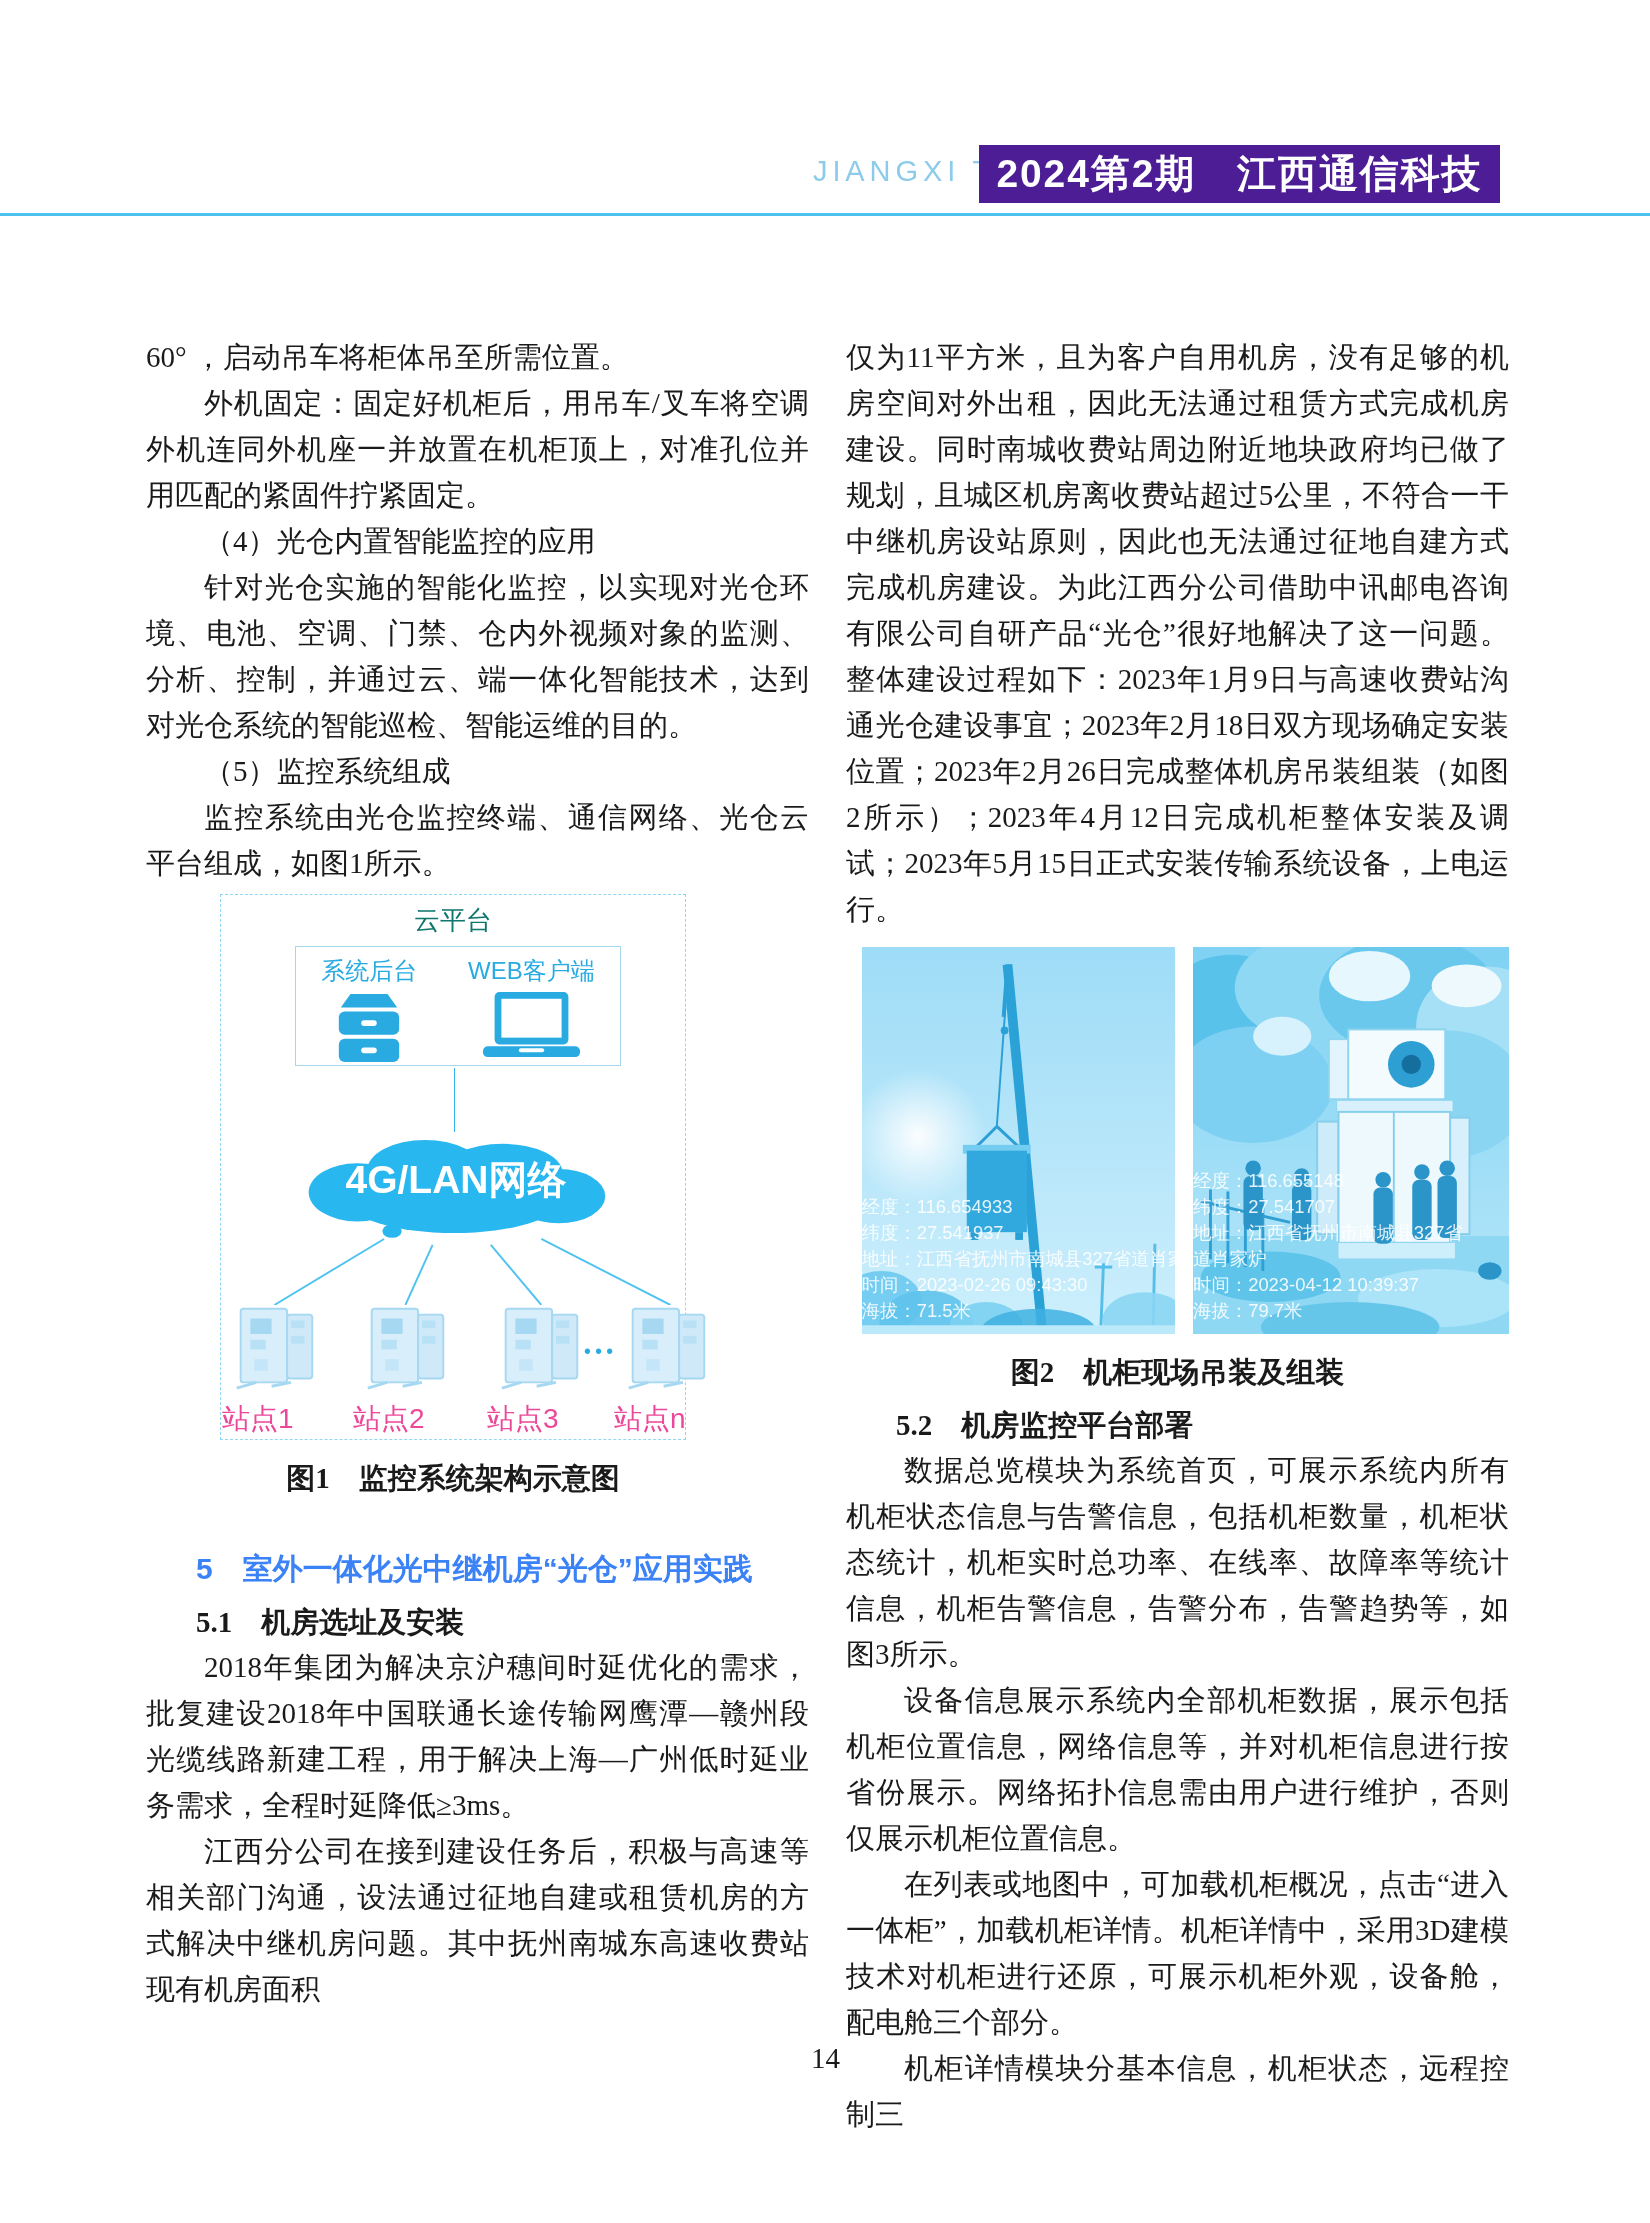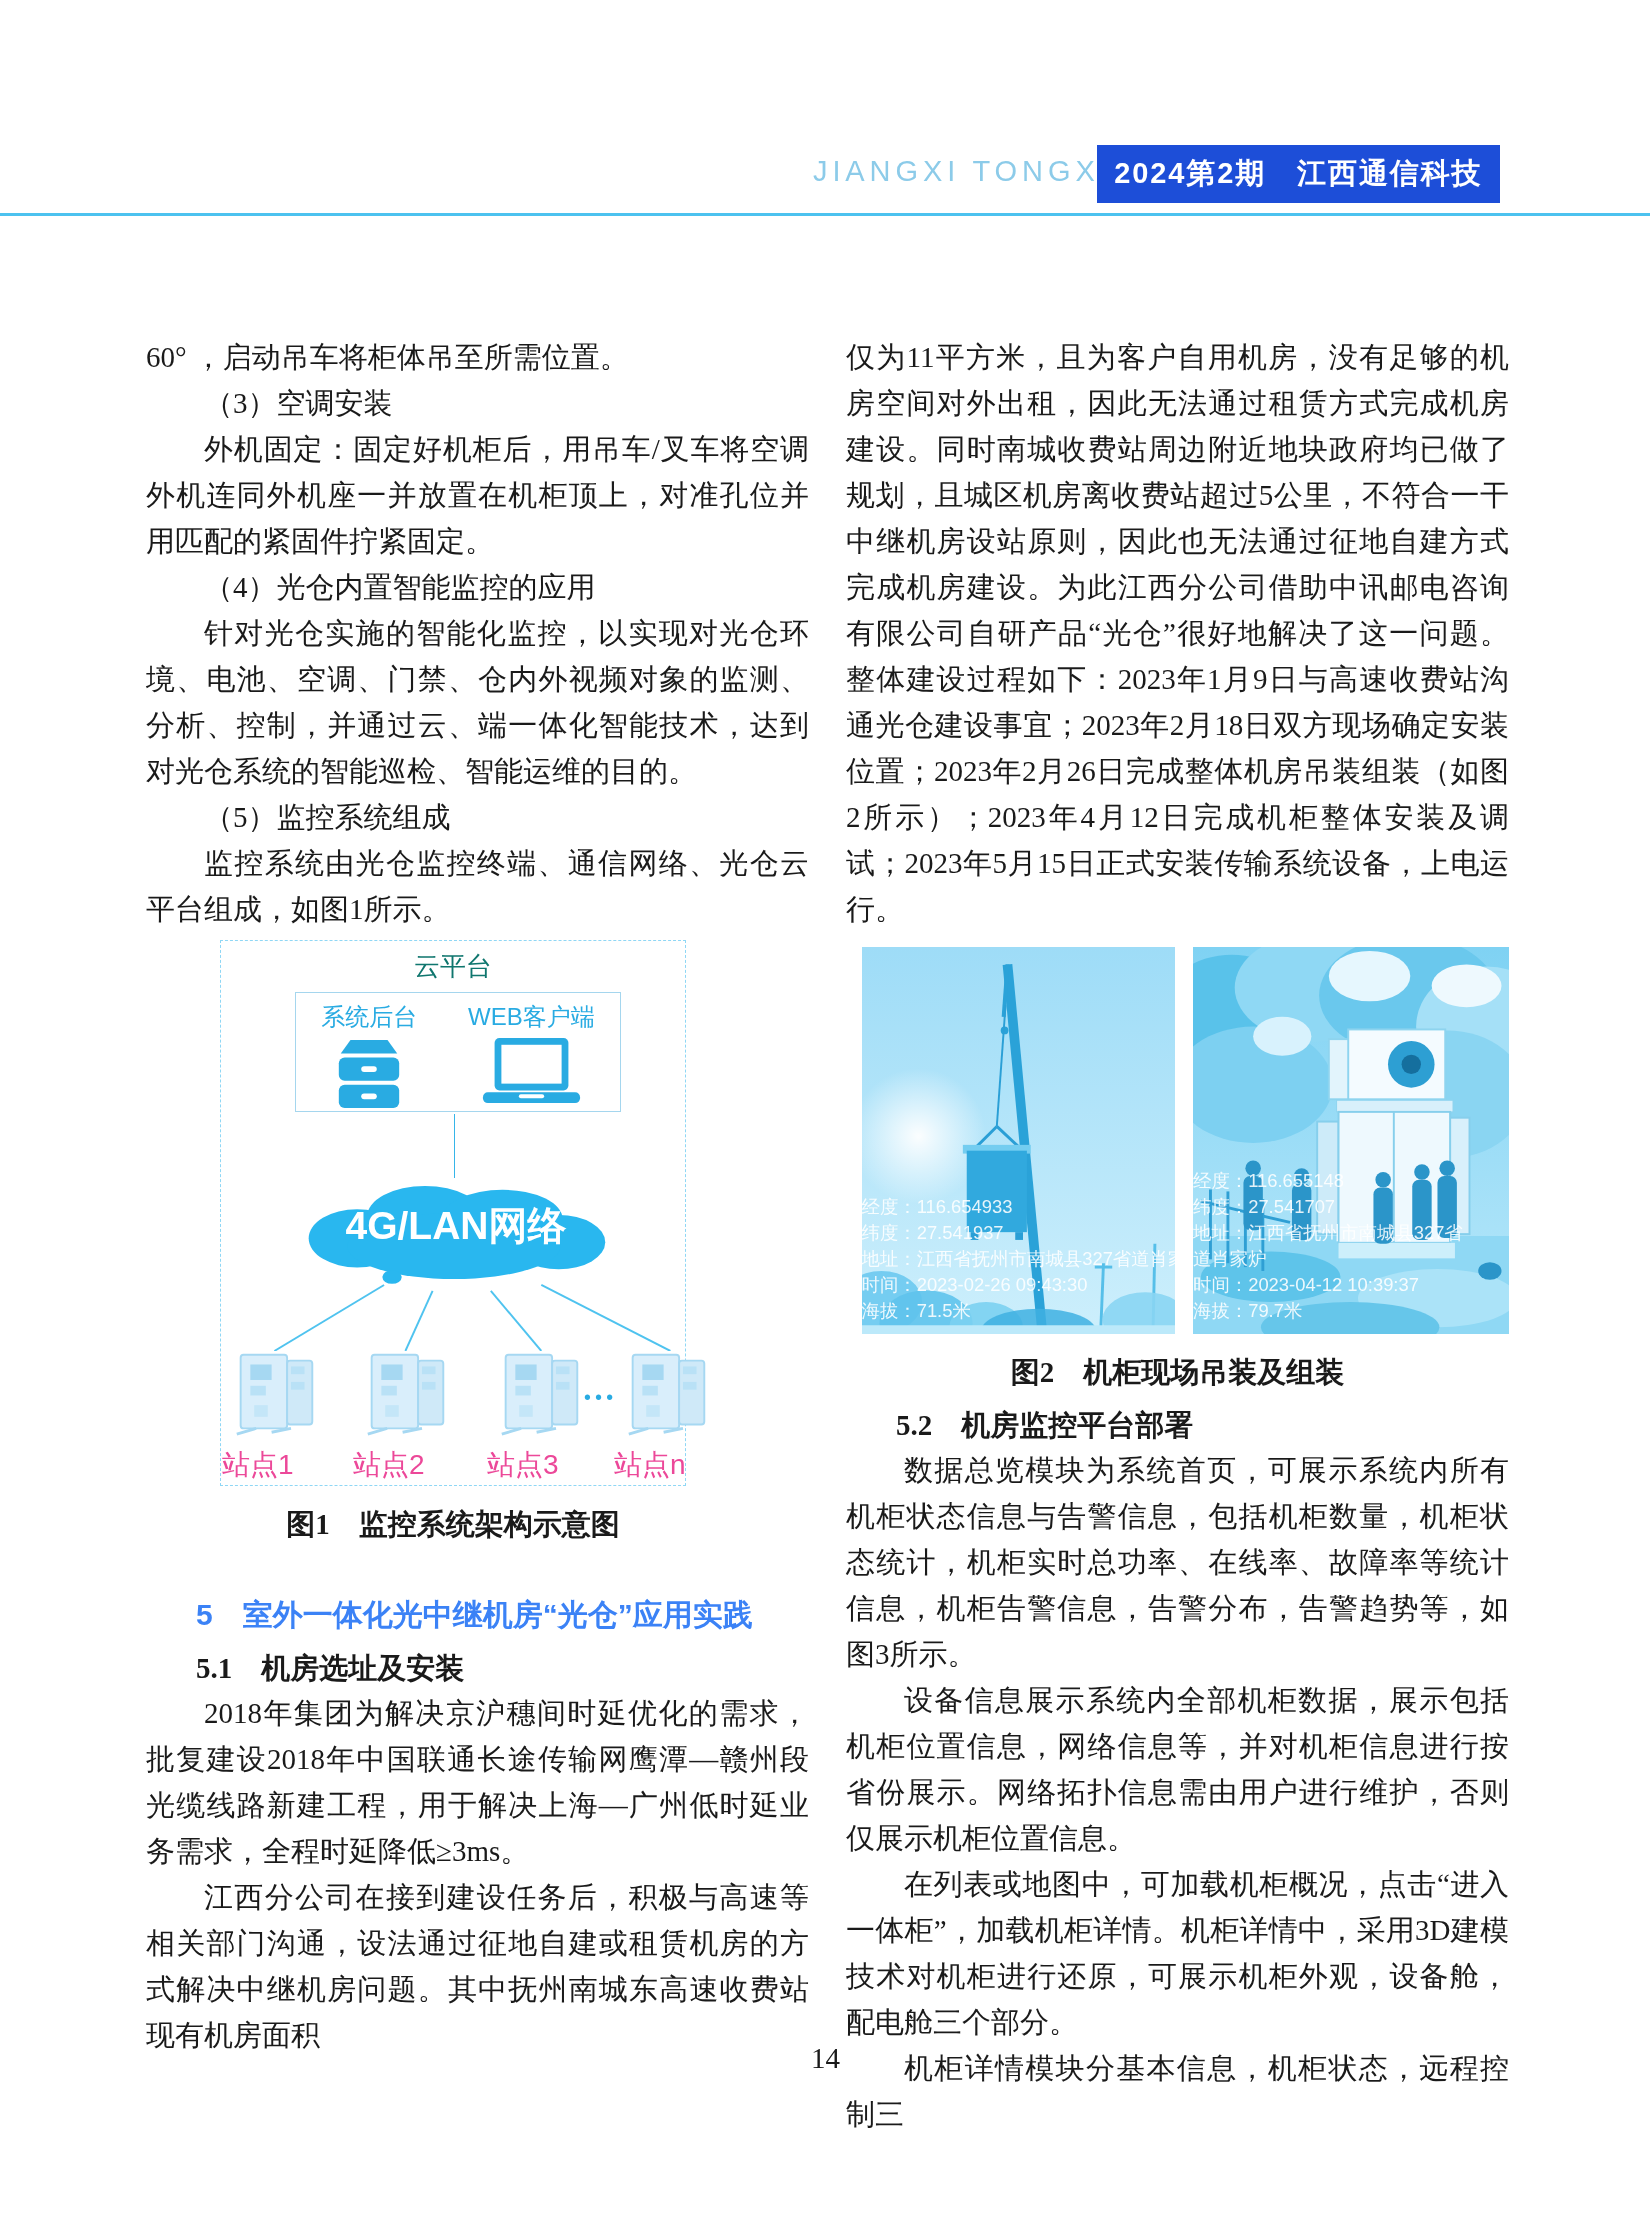--- a/index.html
+++ b/index.html
@@ -1,23 +1,23 @@
 <!DOCTYPE html>
 <html><head>
 <meta charset="utf-8">
 <style>
   html,body{margin:0;padding:0;background:#fff;}
   .page{position:relative;width:1651px;height:2223px;background:#ffffff;overflow:hidden;
         font-family:"Liberation Serif","DejaVu Serif",serif;color:#1a1a1a;}
   
   .hdr-pinyin{position:absolute;top:155px;left:813px;font-family:"Liberation Sans","DejaVu Sans",sans-serif;
         font-size:29px;color:#8ccbe9;letter-spacing:4.9px;white-space:nowrap;}
-  .hdr-badge{position:absolute;top:145px;right:151px;height:58px;background:#1d4ed8;color:#fff;
+  .hdr-badge{position:absolute;top:145px;right:151px;height:58px;background:#4c1d95;color:#fff;
         display:flex;align-items:center;padding:0 17.5px;font-family:"Liberation Sans","DejaVu Sans",sans-serif;
-        font-size:29px;font-weight:bold;letter-spacing:1.9px;white-space:nowrap;}
+        font-size:39px;font-weight:bold;letter-spacing:1.9px;white-space:nowrap;}
   .hdr-rule{position:absolute;top:213px;left:0;width:1651px;height:2.9px;background:#4cc2ef;}
   
   .col{position:absolute;top:334px;width:663px;font-size:29px;line-height:46px;text-align:justify;}
   .col-left{left:146px;}
   .col-right{left:846px;}
   .col p{margin:0;}
   .ind{text-indent:2em;}
   
   .fig1-wrap{margin-top:7.8px;}
   .fig1-box{position:relative;margin-left:74px;width:466px;height:546px;border:1.9px dashed #8fd7f5;box-sizing:border-box;}
@@ -58,21 +58,20 @@
 <body>
 
 <div class="page">
 
   <div class="hdr-pinyin">JIANGXI  TONGXIN  KEJI</div>
   <div class="hdr-badge">2024第2期　江西通信科技</div>
   <div class="hdr-rule"></div>
 
   <div class="col col-left">
     <p>60° ，启动吊车将柜体吊至所需位置。</p>
-    <p class="ind">（3）空调安装</p>
     <p class="ind">外机固定：固定好机柜后，用吊车/叉车将空调外机连同外机座一并放置在机柜顶上，对准孔位并用匹配的紧固件拧紧固定。</p>
     <p class="ind">（4）光仓内置智能监控的应用</p>
     <p class="ind">针对光仓实施的智能化监控，以实现对光仓环境、电池、空调、门禁、仓内外视频对象的监测、分析、控制，并通过云、端一体化智能技术，达到对光仓系统的智能巡检、智能运维的目的。</p>
     <p class="ind">（5）监控系统组成</p>
     <p class="ind">监控系统由光仓监控终端、通信网络、光仓云平台组成，如图1所示。</p>
 
     <div class="fig1-wrap">
       <div class="fig1-box">
         <div class="f1-cloudplat">云平台</div>
 

